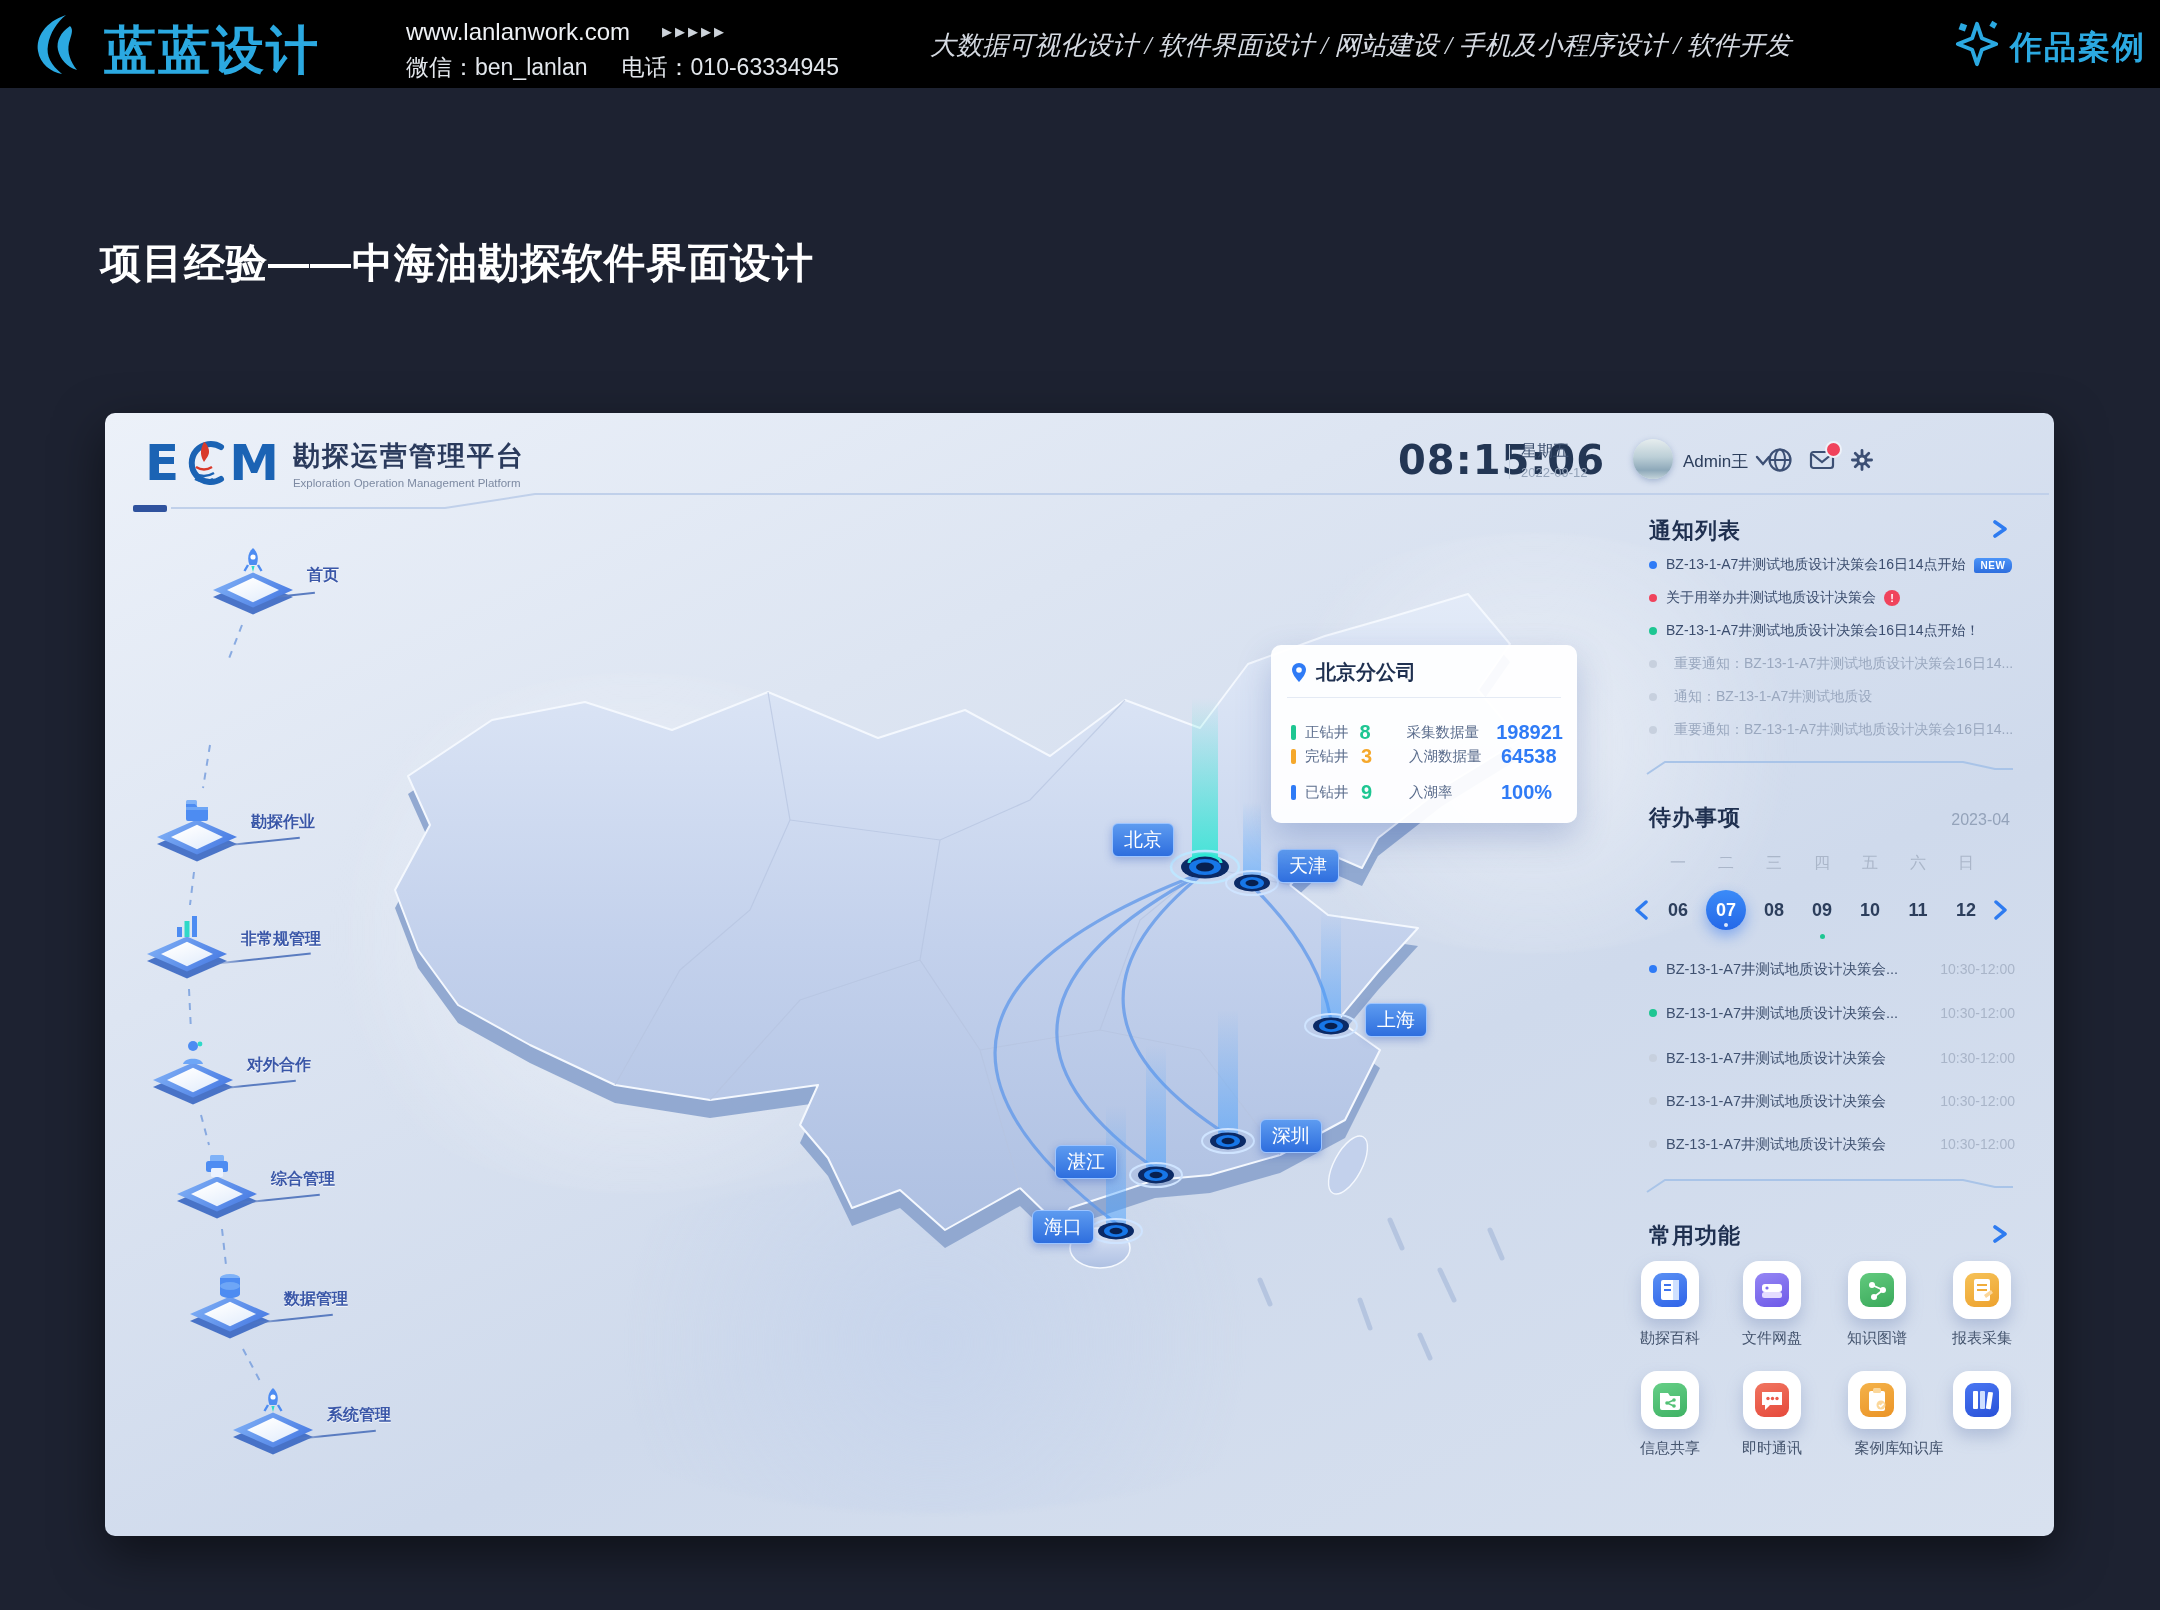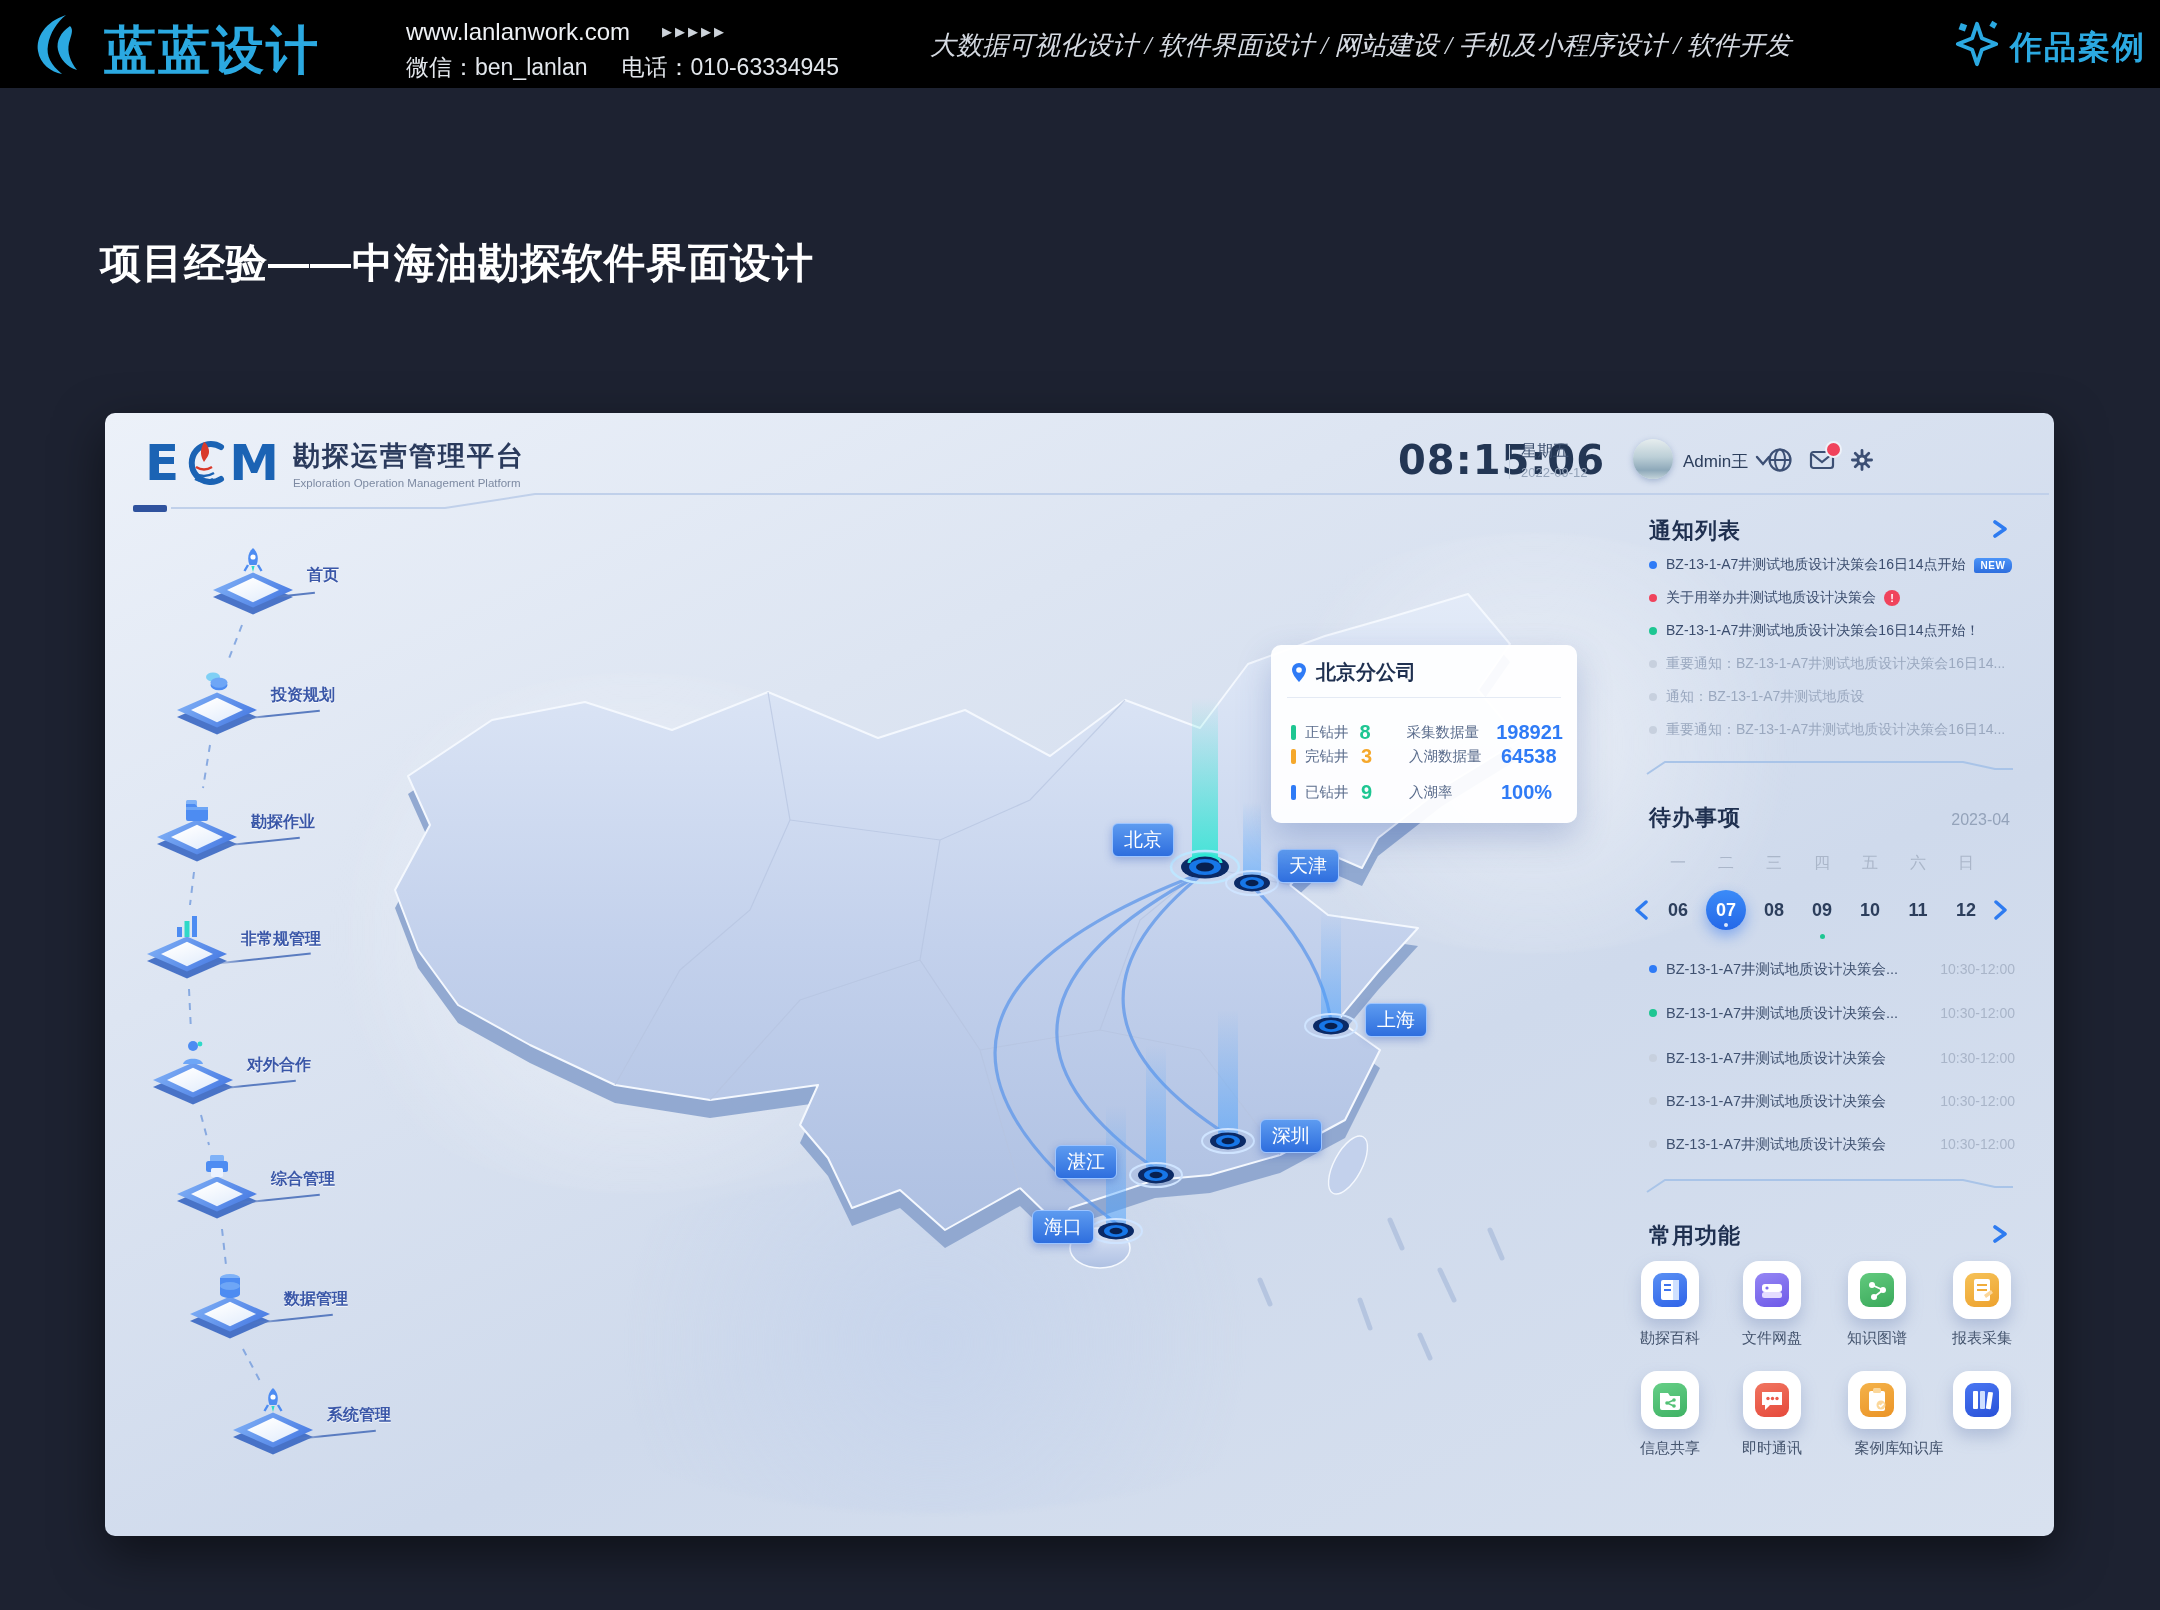--- a/index.html
+++ b/index.html
@@ -78,21 +78,21 @@
   .pp-val{font-size:20px;font-weight:bold;width:48px;}
   .pp-lab2{color:#5a6c8c;width:92px;}
   .pp-val2{font-size:20px;font-weight:bold;color:#2F7BF6;}
   .g{color:#1EC692;} .o{color:#F5A82C;}
   .bg-g{background:#1EC692;} .bg-o{background:#F5A82C;} .bg-b{background:#2F7BF6;}
   
   .sec-title{position:absolute;font-size:22px;font-weight:bold;color:#1f3050;letter-spacing:1px;}
   .sec-arrow{position:absolute;width:20px;height:18px;}
   .n-item{position:absolute;left:1544px;width:366px;height:24px;display:flex;align-items:center;
           overflow:hidden;white-space:nowrap;font-size:14px;color:#3b4d6e;}
-  .n-item.muted{color:#9aa8bf;}
+  .n-item.muted{color:#9aa8bf;gap:8px;}
   .ndot{flex:0 0 8px;width:8px;height:8px;border-radius:50%;margin-right:9px;}
   .d-b{background:#2F7BF6;} .d-r{background:#F0435C;} .d-t{background:#1EC692;} .d-gy{background:#c7d0de;}
   .new-badge{margin-left:8px;background:linear-gradient(180deg,#4b94f8,#2e6ede);color:#fff;font-size:10px;
              font-weight:bold;padding:2px 7px;border-radius:4px 6px 6px 2px;letter-spacing:.5px;}
   .alert-ic{margin-left:8px;width:16px;height:16px;border-radius:50%;background:#F0435C;color:#fff;
             font-size:11px;font-weight:bold;text-align:center;line-height:16px;flex:0 0 16px;}
   .notch{position:absolute;left:1540px;width:370px;height:20px;}
   .todo-month{position:absolute;left:1760px;top:398px;width:145px;text-align:right;font-size:16px;color:#94a3ba;}
   .wday{position:absolute;top:440px;width:40px;text-align:center;font-size:16px;color:#aab6c9;}
   .dcell{position:absolute;top:477px;width:40px;height:40px;text-align:center;line-height:40px;
@@ -214,31 +214,20 @@
       <div class="plat-base"></div>
         <div class="plat"></div>
         <div class="plat-top"></div>
       <svg class="obj" viewBox="0 0 28 32">
           <path d="M14 1c5 4.5 6 10.5 3.5 17h-7C8 11.5 9 5.5 14 1z" fill="#4d8cf2"></path>
           <circle cx="14" cy="10" r="2.6" fill="#fff"></circle>
           <path d="M9 18l-3.5 6M19 18l3.5 6" stroke="#4d8cf2" stroke-width="2.4"></path>
           <path d="M12.4 19h3.2l-1.6 6z" fill="#2fd9c8"></path>
         </svg>
       <span class="nv-label">首页</span>
-    </div>
-    <div class="nv" style="left:72px;top:248px;">
-      <div class="plat-base"></div>
-        <div class="plat"></div>
-        <div class="plat-top"></div>
-      <svg class="obj" viewBox="0 0 28 32">
-          <ellipse cx="10" cy="10" rx="7" ry="4.6" fill="#7fd0f5"></ellipse>
-          <ellipse cx="16" cy="18" rx="8.5" ry="5.2" fill="#4d8cf2"></ellipse>
-          <ellipse cx="16" cy="15.6" rx="8.5" ry="5.2" fill="#6ea6f6"></ellipse>
-        </svg>
-      <span class="nv-label">投资规划</span>
     </div>
     <div class="nv" style="left:52px;top:375px;">
       <div class="plat-base"></div>
         <div class="plat"></div>
         <div class="plat-top"></div>
       <svg class="obj" viewBox="0 0 28 32">
           <rect x="3" y="6" width="11" height="7" rx="1.5" fill="#7fb2f8"></rect>
           <path d="M3 10h9l2.5 3H25v12a2 2 0 0 1-2 2H5a2 2 0 0 1-2-2z" fill="#4d8cf2"></path>
           <path d="M3 13h22v3H3z" fill="#6ea6f6"></path>
         </svg>

